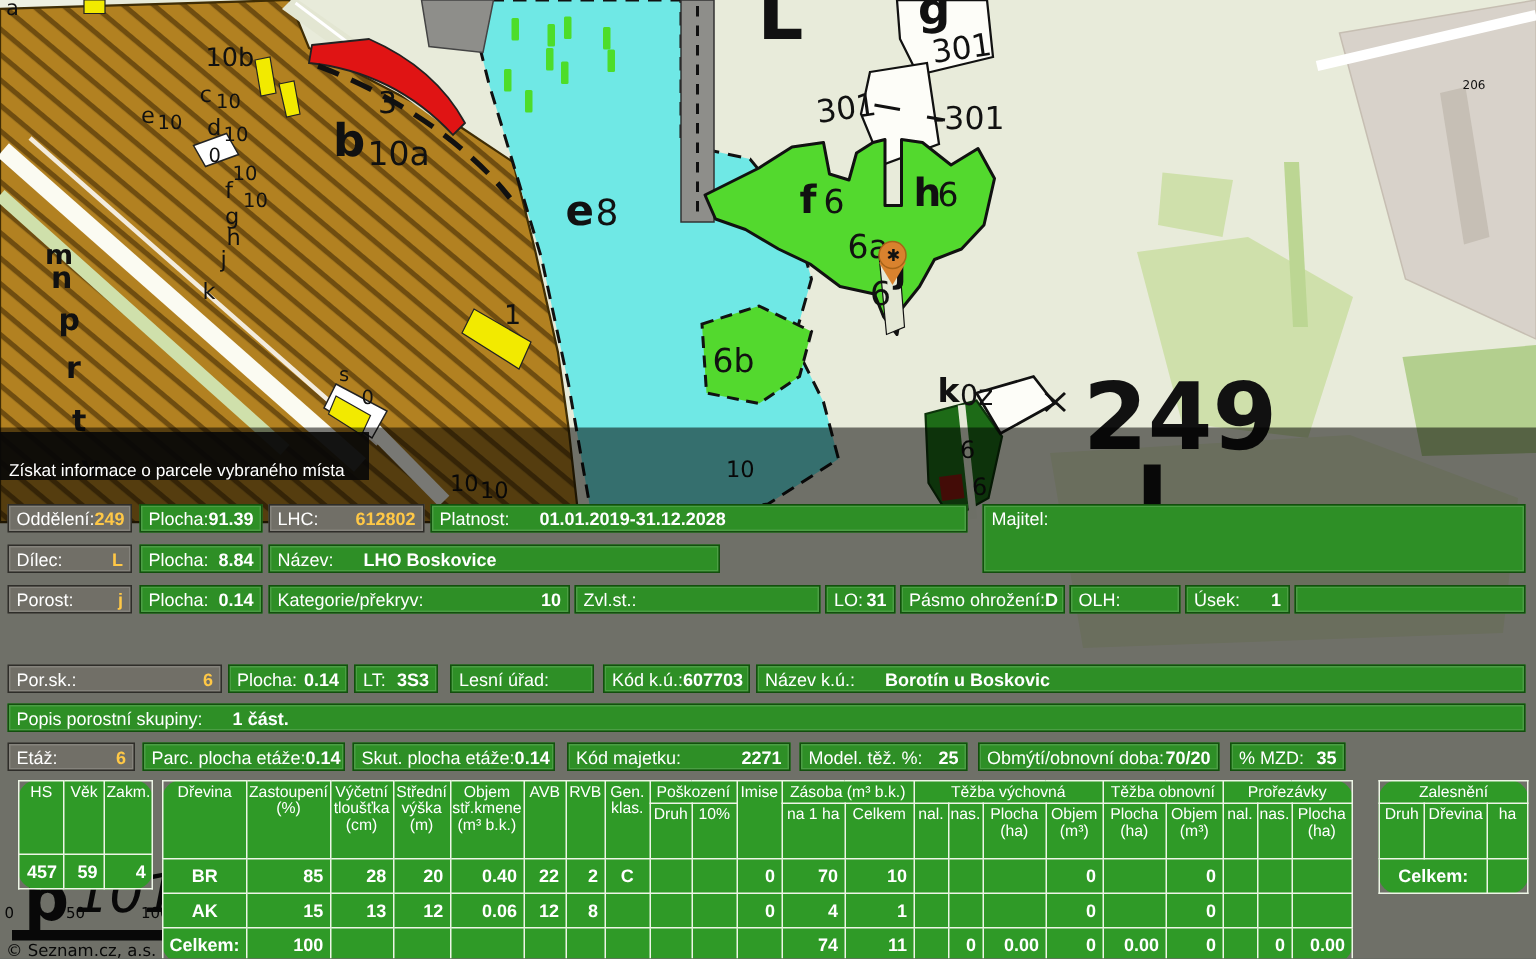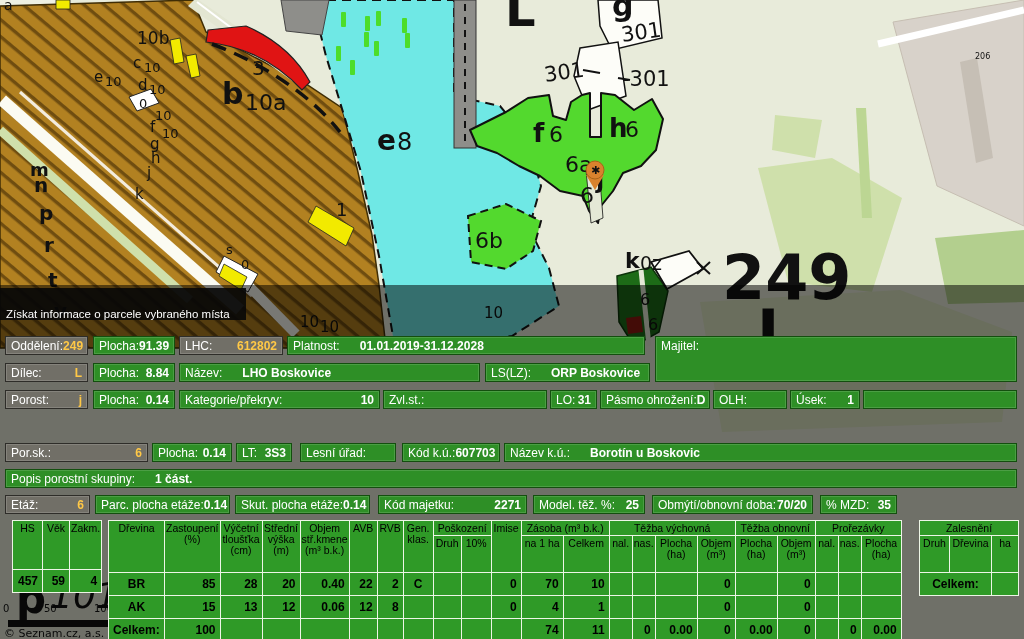--- a/index.html
+++ b/index.html
@@ -16,21 +16,21 @@
   .box{position:absolute;box-sizing:border-box;display:flex;align-items:center;
     background:var(--panel-green,#2e8f26);border:1px solid #134f0e;
     box-shadow:inset 0 0 0 1px rgba(255,255,255,.14);color:#fff;font-size:12px;
     padding:0 5px;white-space:nowrap;overflow:hidden;}
   .box.gray{background:var(--panel-gray,#716f67);border-color:#2e2d29;}
   .box .val{margin-left:auto;font-weight:bold;}
   .box.inline .val{margin-left:20px;}
   .box .gold{color:var(--value-gold,#ffc846);}
   .box.top{align-items:flex-start;padding-top:2px;}
   .datatable{border-collapse:collapse;position:absolute;background:var(--table-green,#2f9a27);
-    color:#000000;table-layout:fixed;}
+    color:#ffffff;table-layout:fixed;border-radius:13px;}
   .datatable th,.datatable td{border:1px solid #edf5e6;white-space:pre-line;overflow:hidden;}
   .datatable th{font-weight:normal;font-size:10.5px;line-height:11px;padding:2px 1px;
     text-align:center;vertical-align:top;}
   .datatable th.grp{height:12px;vertical-align:middle;padding:1px;}
   .datatable tr.sub th{height:32px;}
   #stand-table th{height:44px;}
   .datatable td{height:20px;font-size:12px;font-weight:bold;padding:1px 4px;}
   .ta-r{text-align:right}.ta-c{text-align:center}.ta-l{text-align:left}
 </style>
 </head>
@@ -235,24 +235,20 @@
       <span class="val gold">L</span>
     </div>
   <div class="box" style="left:93px;top:363px;width:82px;height:19px">
     <span class="lbl">Plocha:</span>
       <span class="val">8.84</span>
     </div>
   <div class="box inline" style="left:179px;top:363px;width:301px;height:19px">
     <span class="lbl">Název:</span>
       <span class="val">LHO Boskovice</span>
     </div>
-  <div class="box inline" style="left:485px;top:363px;width:165px;height:19px">
-    <span class="lbl">LS(LZ):</span>
-      <span class="val">ORP Boskovice</span>
-    </div>
 
   <div class="box gray" style="left:5px;top:390px;width:83px;height:19px">
     <span class="lbl">Porost:</span>
       <span class="val gold">j</span>
     </div>
   <div class="box" style="left:93px;top:390px;width:82px;height:19px">
     <span class="lbl">Plocha:</span>
       <span class="val">0.14</span>
     </div>
   <div class="box" style="left:179px;top:390px;width:201px;height:19px">

